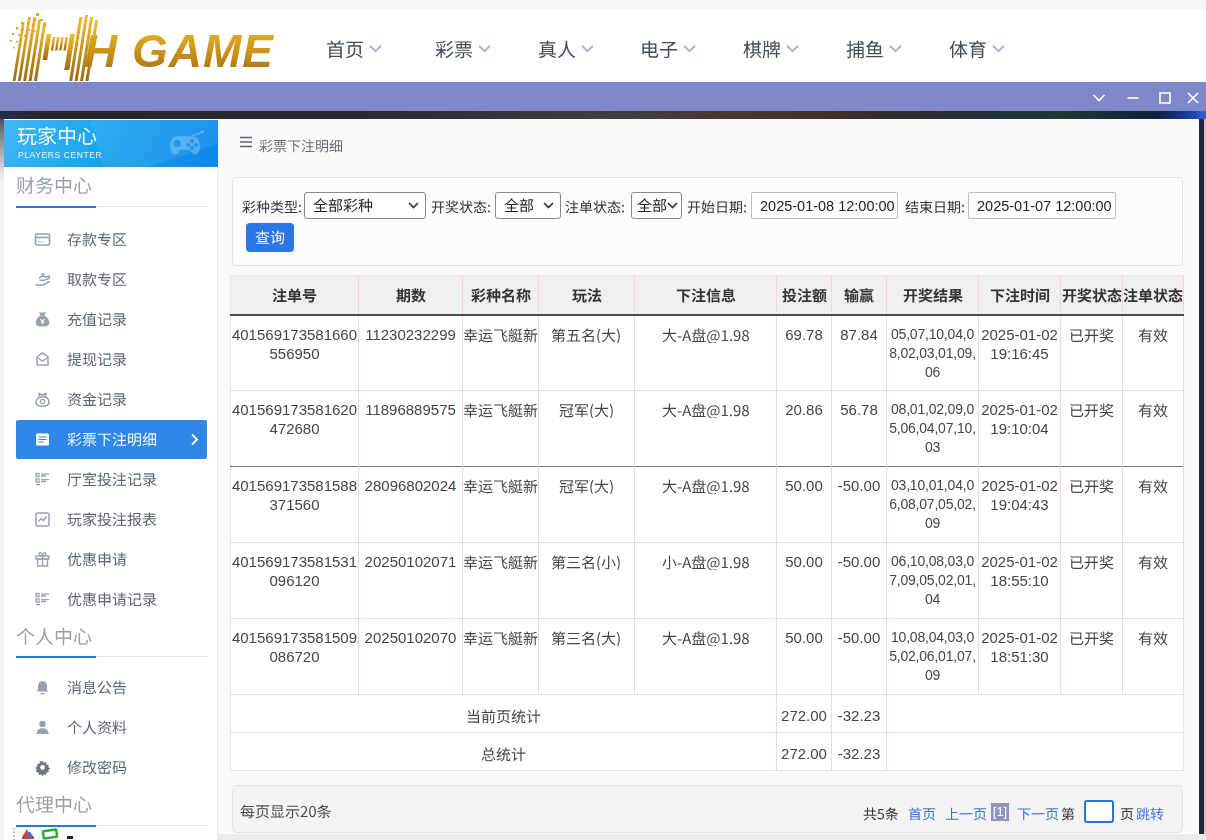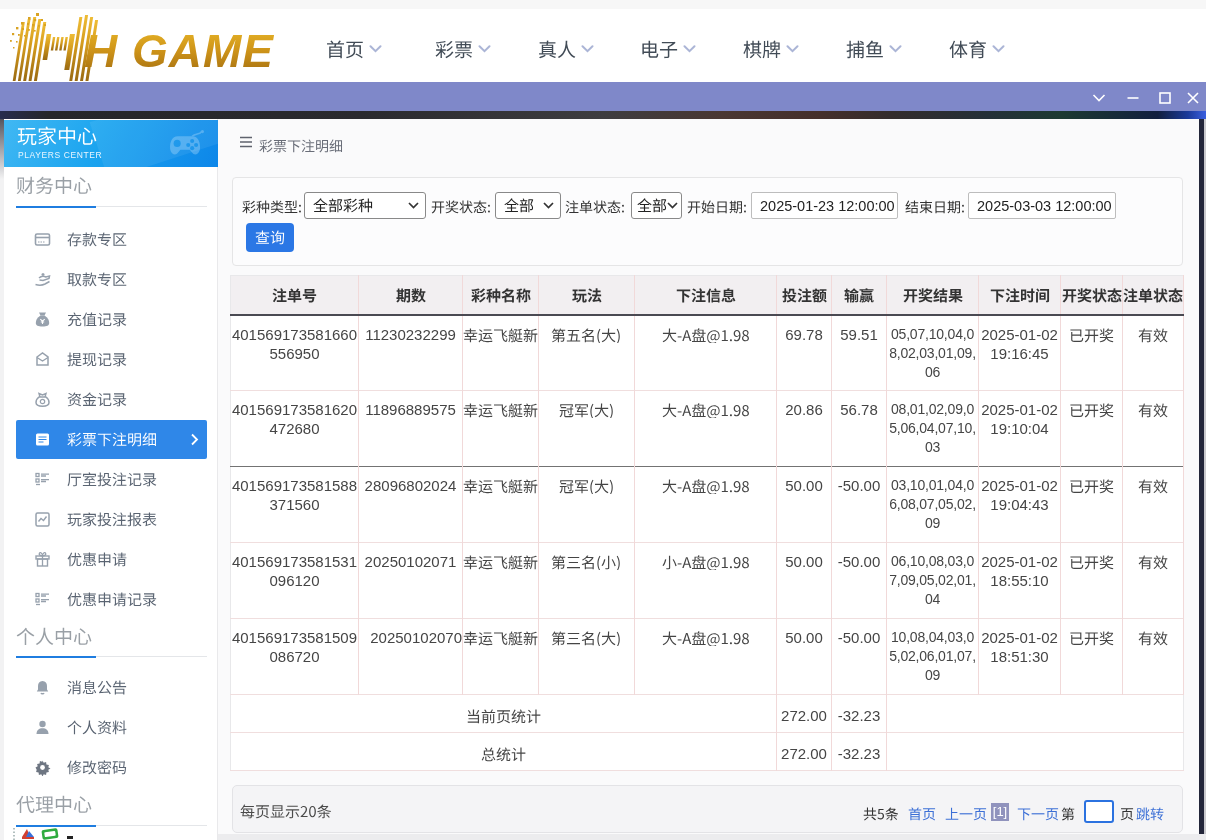--- a/index.html
+++ b/index.html
@@ -530,31 +530,31 @@
   </div>
 <div class="abs" style="left:687px;top:197.5px"><svg width="59.9" height="14.0">
       <g fill="#333333" transform="translate(0,12.25) scale(0.014,-0.014)">
         <use href="#gr5f00" x="0"></use>
         <use href="#gr59cb" x="1000"></use>
         <use href="#gr65e5" x="2000"></use>
         <use href="#gr671f" x="3000"></use>
         <use href="#gr003a" x="4000"></use>
       </g>
     </svg></div>
-<div class="abs" style="left:751px;top:192px;width:147px;height:27px;background:#fff;border:1px solid #bdbdbd;border-radius:2px;display:flex;align-items:center;padding-left:8px;font-size:14.5px;color:#222;white-space:nowrap">2025-01-23 12:00:00</div>
+<div class="abs" style="left:751px;top:192px;width:147px;height:27px;background:#fff;border:1px solid #bdbdbd;border-radius:2px;display:flex;align-items:center;padding-left:8px;font-size:14.5px;color:#222;white-space:nowrap">2025-01-08 12:00:00</div>
 <div class="abs" style="left:905px;top:197.5px"><svg width="59.9" height="14.0">
       <g fill="#333333" transform="translate(0,12.25) scale(0.014,-0.014)">
         <use href="#gr7ed3" x="0"></use>
         <use href="#gr675f" x="1000"></use>
         <use href="#gr65e5" x="2000"></use>
         <use href="#gr671f" x="3000"></use>
         <use href="#gr003a" x="4000"></use>
       </g>
     </svg></div>
-<div class="abs" style="left:968px;top:192px;width:148px;height:27px;background:#fff;border:1px solid #bdbdbd;border-radius:2px;display:flex;align-items:center;padding-left:8px;font-size:14.5px;color:#222;white-space:nowrap">2025-03-03 12:00:00</div>
+<div class="abs" style="left:968px;top:192px;width:148px;height:27px;background:#fff;border:1px solid #bdbdbd;border-radius:2px;display:flex;align-items:center;padding-left:8px;font-size:14.5px;color:#222;white-space:nowrap">2025-01-07 12:00:00</div>
 <div class="abs" style="left:246px;top:223px;width:48px;height:29px;background:#2b77e5;border-radius:4px;display:flex;align-items:center;justify-content:center">
     <svg width="30.0" height="15.0">
       <g fill="#ffffff" transform="translate(0,13.12) scale(0.015,-0.015)">
         <use href="#gr67e5" x="0"></use>
         <use href="#gr8be2" x="1000"></use>
       </g>
     </svg>
   </div>
 <table class="abs" style="left:230px;top:275px;width:953px;background:#fff;border:1px solid #e8e8ea;border-radius:4px">
     <colgroup>
@@ -682,21 +682,21 @@
               <use href="#gr0041" x="1347"></use>
               <use href="#gr76d8" x="1955"></use>
               <use href="#gr0040" x="2955"></use>
               <use href="#gr0031" x="3901"></use>
               <use href="#gr002e" x="4456"></use>
               <use href="#gr0039" x="4734"></use>
               <use href="#gr0038" x="5289"></use>
             </g>
           </svg></td>
         <td style="padding:9px 0 0 0;border-right:1px solid #f1d9d9;text-align:center;vertical-align:top;line-height:19px;font-size:15px;color:#454545">69.78</td>
-        <td style="padding:9px 0 0 0;border-right:1px solid #f1d9d9;text-align:center;vertical-align:top;line-height:19px;font-size:15px;color:#454545">59.51</td>
+        <td style="padding:9px 0 0 0;border-right:1px solid #f1d9d9;text-align:center;vertical-align:top;line-height:19px;font-size:15px;color:#454545">87.84</td>
         <td style="padding:9px 0 0 0;border-right:1px solid #f1d9d9;text-align:center;vertical-align:top;line-height:19px;font-size:14px;color:#454545;letter-spacing:-0.2px">05,07,10,04,0<br>8,02,03,01,09,<br>06</td>
         <td style="padding:9px 0 0 0;border-right:1px solid #f1d9d9;text-align:center;vertical-align:top;line-height:19px;font-size:15px;color:#454545">2025-01-02<br>19:16:45</td>
         <td style="padding:9px 0 0 0;border-right:1px solid #f1d9d9;text-align:center;vertical-align:top;line-height:19px;"><svg width="45.0" height="15.0">
             <g fill="#454545" transform="translate(0,13.12) scale(0.015,-0.015)">
               <use href="#gr5df2" x="0"></use>
               <use href="#gr5f00" x="1000"></use>
               <use href="#gr5956" x="2000"></use>
             </g>
           </svg></td>
         <td style="padding:9px 0 0 0;border-right:1px solid #f1d9d9;text-align:center;vertical-align:top;line-height:19px;"><svg width="30.0" height="15.0">
@@ -858,21 +858,21 @@
           </svg></td>
         <td style="padding:9px 0 0 0;border-right:1px solid #f1d9d9;text-align:center;vertical-align:top;line-height:19px;"><svg width="30.0" height="15.0">
             <g fill="#454545" transform="translate(0,13.12) scale(0.015,-0.015)">
               <use href="#gr6709" x="0"></use>
               <use href="#gr6548" x="1000"></use>
             </g>
           </svg></td>
       </tr>
       <tr style="height:76px;border-bottom:1px solid #f0dede">
         <td style="padding:9px 0 0 0;border-right:1px solid #f1d9d9;text-align:center;vertical-align:top;line-height:19px;font-size:15px;color:#454545">401569173581509<br>086720</td>
-        <td style="padding:9px 0 0 0;border-right:1px solid #f1d9d9;text-align:right;vertical-align:top;line-height:19px;font-size:15px;color:#454545">20250102070</td>
+        <td style="padding:9px 0 0 0;border-right:1px solid #f1d9d9;text-align:center;vertical-align:top;line-height:19px;font-size:15px;color:#454545">20250102070</td>
         <td style="padding:9px 0 0 0;border-right:1px solid #f1d9d9;text-align:center;vertical-align:top;line-height:19px;"><svg width="75.0" height="15.0">
             <g fill="#454545" transform="translate(0,13.12) scale(0.015,-0.015)">
               <use href="#gr5e78" x="0"></use>
               <use href="#gr8fd0" x="1000"></use>
               <use href="#gr98de" x="2000"></use>
               <use href="#gr8247" x="3000"></use>
               <use href="#gr65b0" x="4000"></use>
             </g>
           </svg></td>
         <td style="padding:9px 0 0 0;border-right:1px solid #f1d9d9;text-align:center;vertical-align:top;line-height:19px;"><svg width="70.1" height="15.0">

